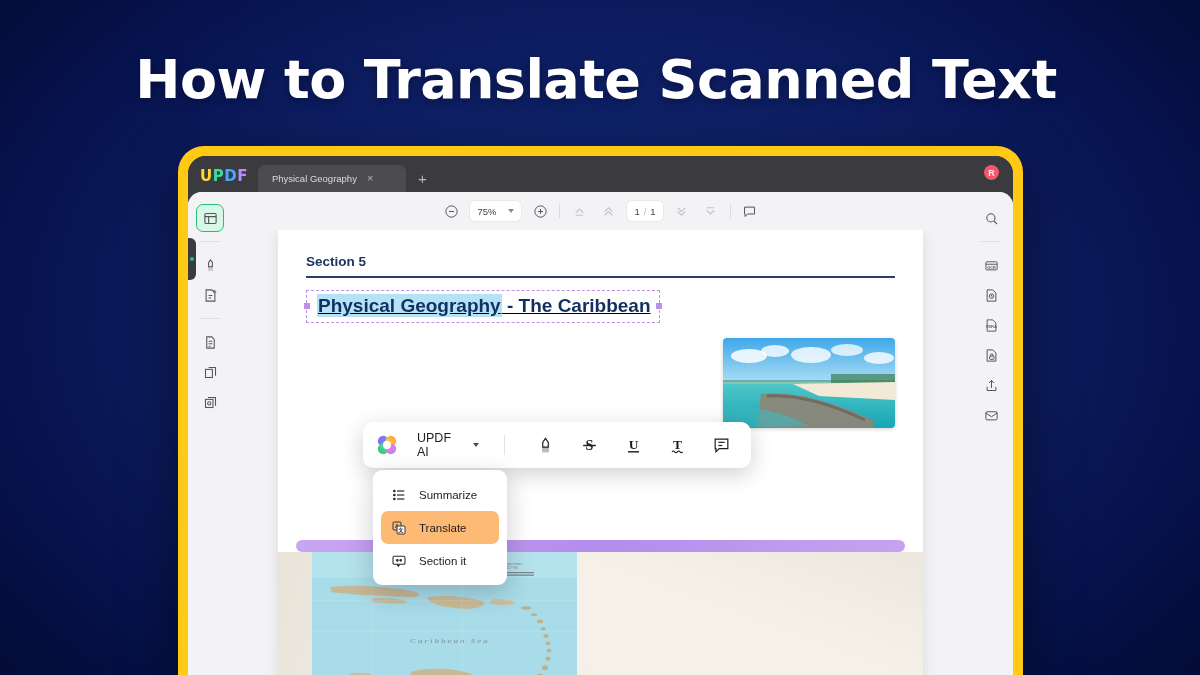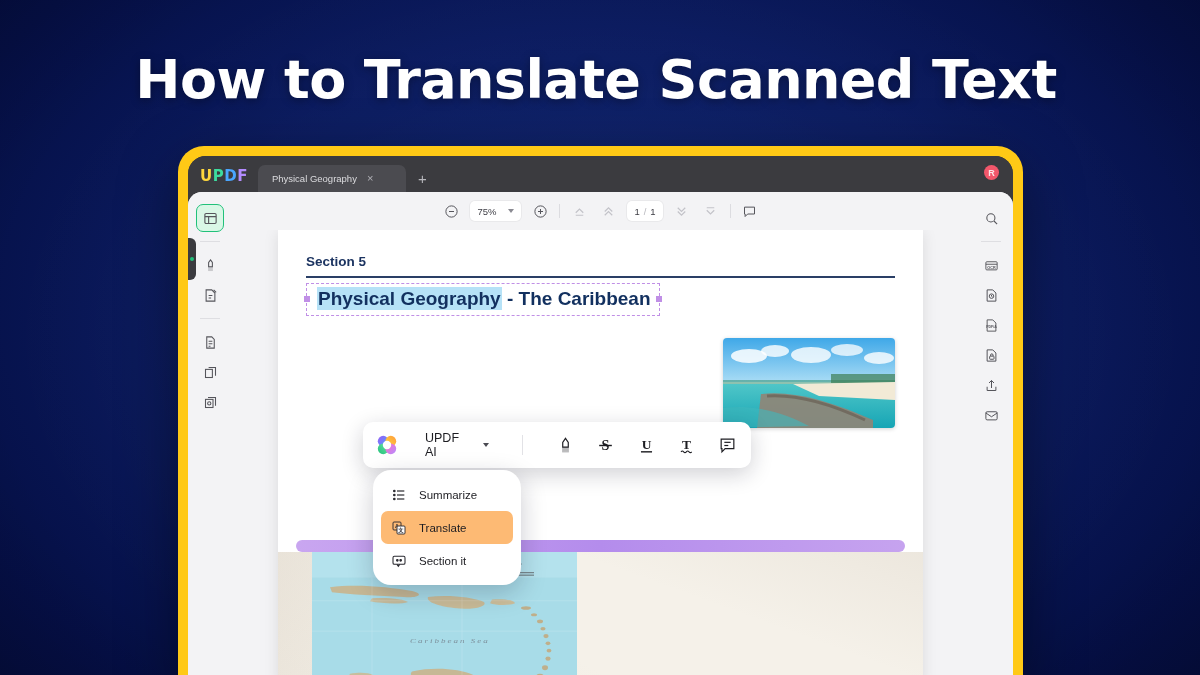--- a/index.html
+++ b/index.html
@@ -197,25 +197,26 @@
   }
 
   .doc-pad { padding: 24px 28px 0 28px; }
   .sec-title {
     font-size: 13.5px; font-weight: 700; color: #1c3461;
     font-family: "Liberation Sans", sans-serif;
   }
   .sec-rule { height: 1.6px; background: #2a3f66; margin-top: 7px; }
 
   .headline-box {
-    margin-top: 5px;
+    margin-top: 12px;
     position: relative;
     border: 1.2px dashed #c08fe6;
     padding: 4px 8px 5px 10px;
     display: inline-block;
+    text-decoration: underline;
   }
   .headline {
     font-size: 19px; font-weight: 700; color: #12305f;
     white-space: nowrap;
     font-family: "Liberation Sans", sans-serif;
   }
   .headline .hl { background: #b6e2f7; padding: 1px 1px; }
   .hl-handle {
     position: absolute; width: 6px; height: 6px;
     background: #c08fe6;
@@ -288,21 +289,21 @@
   
   .ai-toolbar {
     position: absolute;
     left: 85px; top: 192px;
     width: 388px; height: 46px;
     background: #ffffff;
     border-radius: 10px;
     box-shadow: 0 6px 22px rgba(20,20,40,0.20);
     display: flex; align-items: center;
     padding: 0 12px;
-    gap: 17px;
+    gap: 9px;
     z-index: 10;
   }
   .ai-logo { width: 24px; height: 24px; flex: none; }
   .ai-label { font-size: 12.5px; color: #1d1d22; font-weight: 400; margin-left: 9px; }
   .ai-caret {
     margin-left: 7px;
     width: 0; height: 0;
     border-left: 3.5px solid transparent; border-right: 3.5px solid transparent;
     border-top: 4.5px solid #4a4a52;
   }
@@ -310,23 +311,23 @@
   .ai-tool {
     width: 42px; height: 30px;
     display: flex; align-items: center; justify-content: center;
     color: #1d1d22;
   }
 
   
   .ai-menu {
     position: absolute;
     left: 95px; top: 240px;
-    width: 148px;
+    width: 134px;
     background: #ffffff;
-    border-radius: 18px;
+    border-radius: 9px;
     box-shadow: 0 8px 26px rgba(20,20,40,0.22);
     padding: 8px 8px;
     z-index: 11;
   }
   .mi {
     height: 33px;
     border-radius: 7px;
     display: flex; align-items: center; gap: 12px;
     padding: 0 10px;
     font-size: 11.5px; color: #1d1d22;

